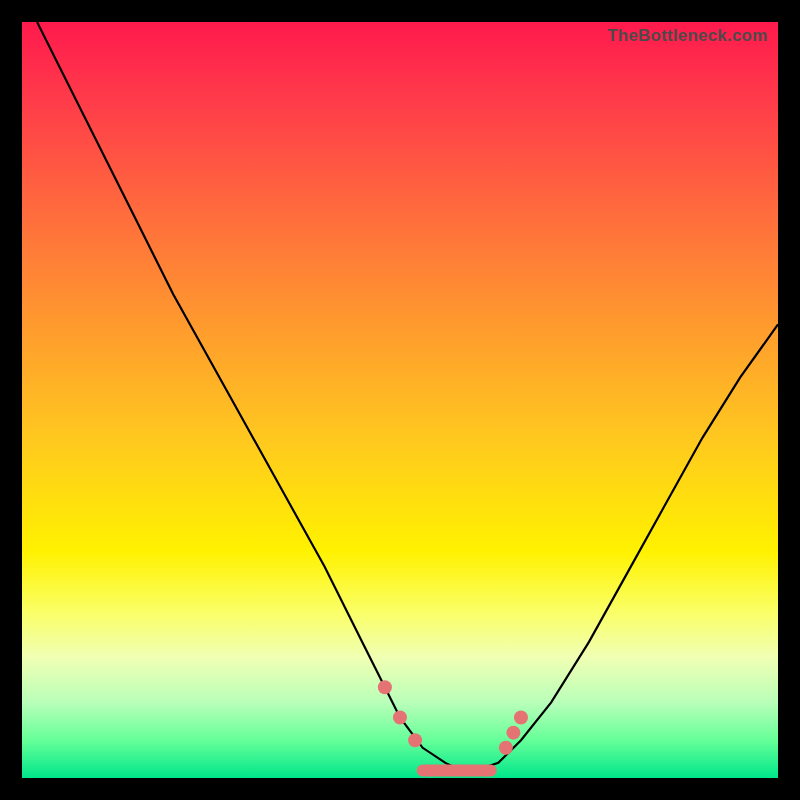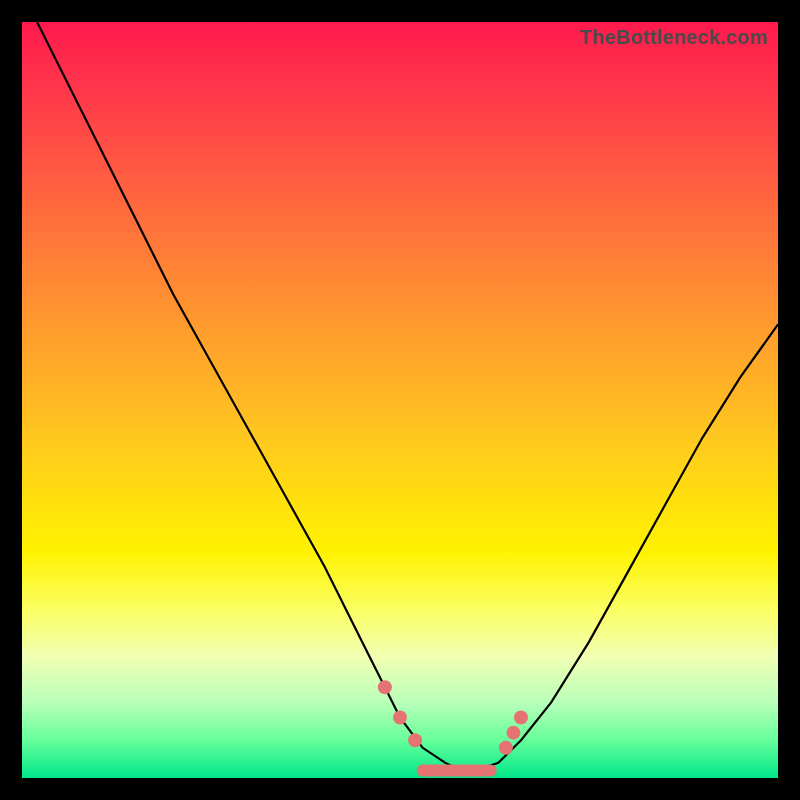--- a/index.html
+++ b/index.html
@@ -27,21 +27,21 @@
       #f0ffb3 84%,
       #b9ffb9 90%,
       #66ff99 95%,
       #00e68a 100%);
   }
   .watermark {
     position: absolute;
     top: 4px;
     right: 10px;
     font-family: Arial, Helvetica, sans-serif;
-    font-size: 20px;
+    font-size: 17px;
     font-weight: 600;
     color: #4a4a4a;
     letter-spacing: 0.2px;
   }
   svg.curve {
     position: absolute;
     left: 0; top: 0;
     width: 756px; height: 756px;
     overflow: visible;
   }

